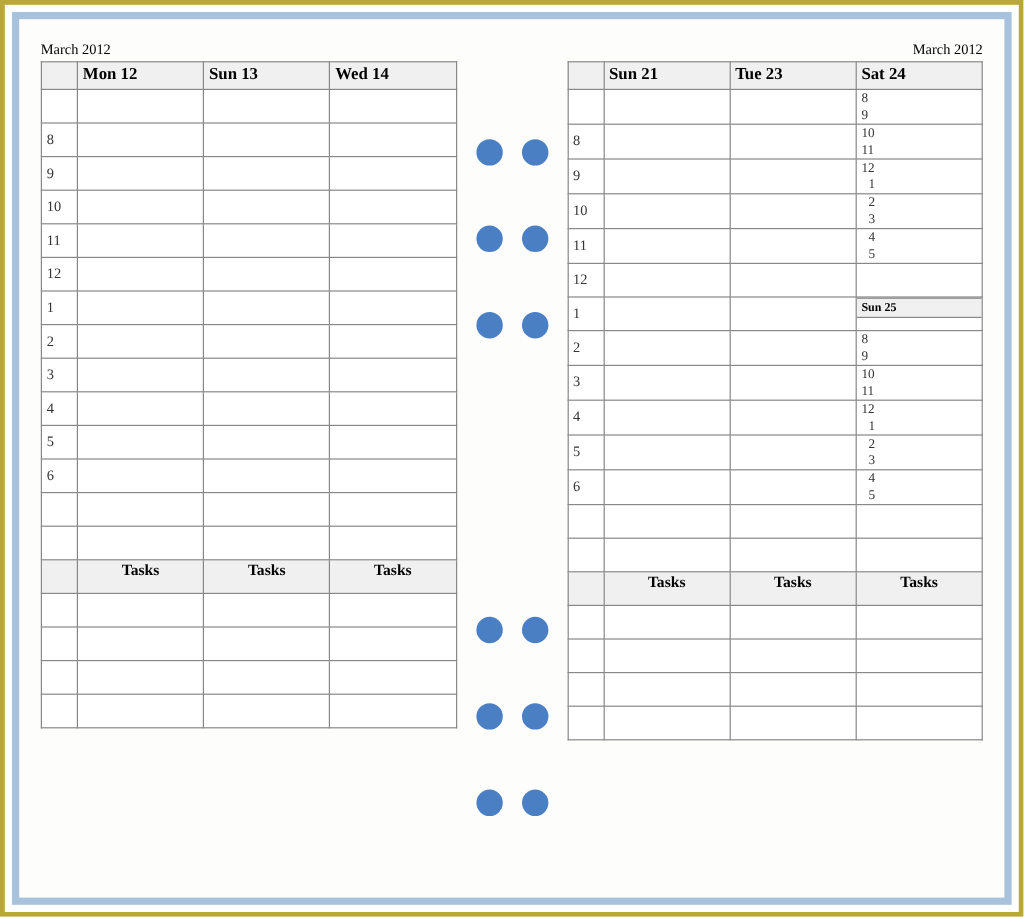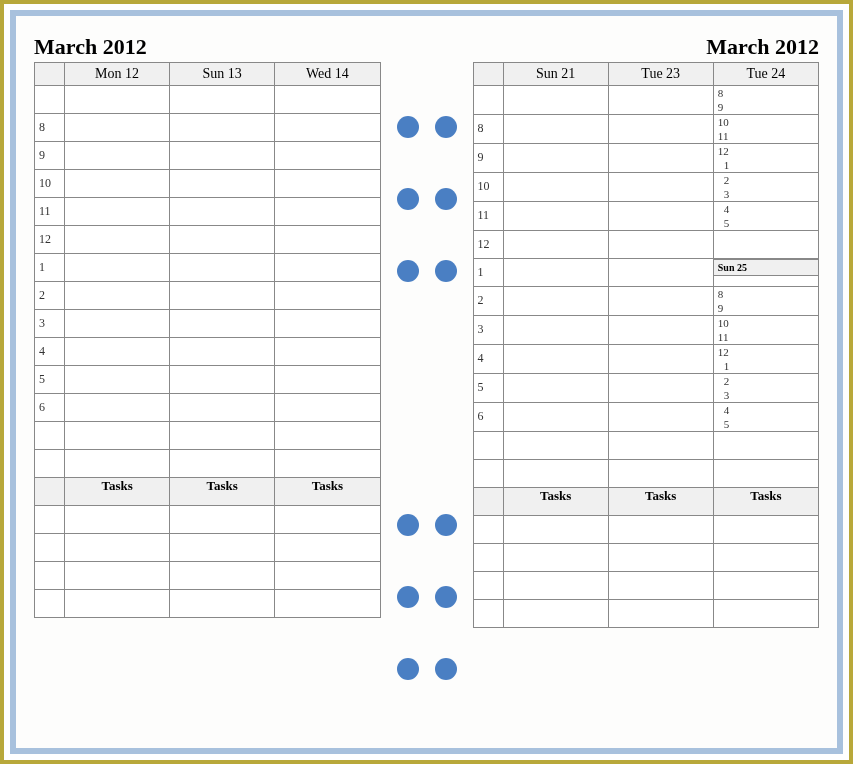--- a/index.html
+++ b/index.html
@@ -29,22 +29,22 @@
     height: 100%;
   }
   .page {
     flex: 1;
     padding: 18px 18px 10px 18px;
     position: relative;
   }
   .page-left { padding-right: 46px; }
   .page-right { padding-left: 46px; }
   .month-title {
-    font-size: 22px;
-    font-weight: bold;
+    font-size: 12px;
+    font-weight: normal;
     margin-bottom: 2px;
   }
   .page-right .month-title { text-align: right; }
   table.planner {
     width: 100%;
     border-collapse: collapse;
     table-layout: fixed;
     font-size: 13px;
   }
   table.planner th, table.planner td {
@@ -57,22 +57,22 @@
   table.planner .hcol {
     width: 30px;
     text-align: left;
     font-weight: normal;
     font-size: 12px;
     color: #333;
     padding-top: 6px;
   }
   table.planner thead th {
     background: #f0f0f0;
-    font-weight: normal;
-    text-align: center;
+    font-weight: bold;
+    text-align: left;
     padding: 3px 4px;
     height: 22px;
     font-size: 14px;
     margin-left: 22px;
   }
   table.planner thead th.hcol-head {
     width: 30px;
     background: #f0f0f0;
   }
   .tasks-row th, .tasks-row td {
@@ -258,21 +258,21 @@
   </div>
 
   <div class="page page-right rpage">
     <div class="month-title">March 2012</div>
     <table class="planner">
       <thead>
         <tr>
           <th class="hcol-head"></th>
           <th>Sun 21</th>
           <th>Tue 23</th>
-          <th>Tue 24</th>
+          <th>Sat 24</th>
         </tr>
       </thead>
       <tbody>
         <tr>
           <th class="hcol"></th>
           <td></td>
                 <td></td>
           <td class="sat-col">
                   <div class="mini">8</div>
                   <div class="mini">9</div>

